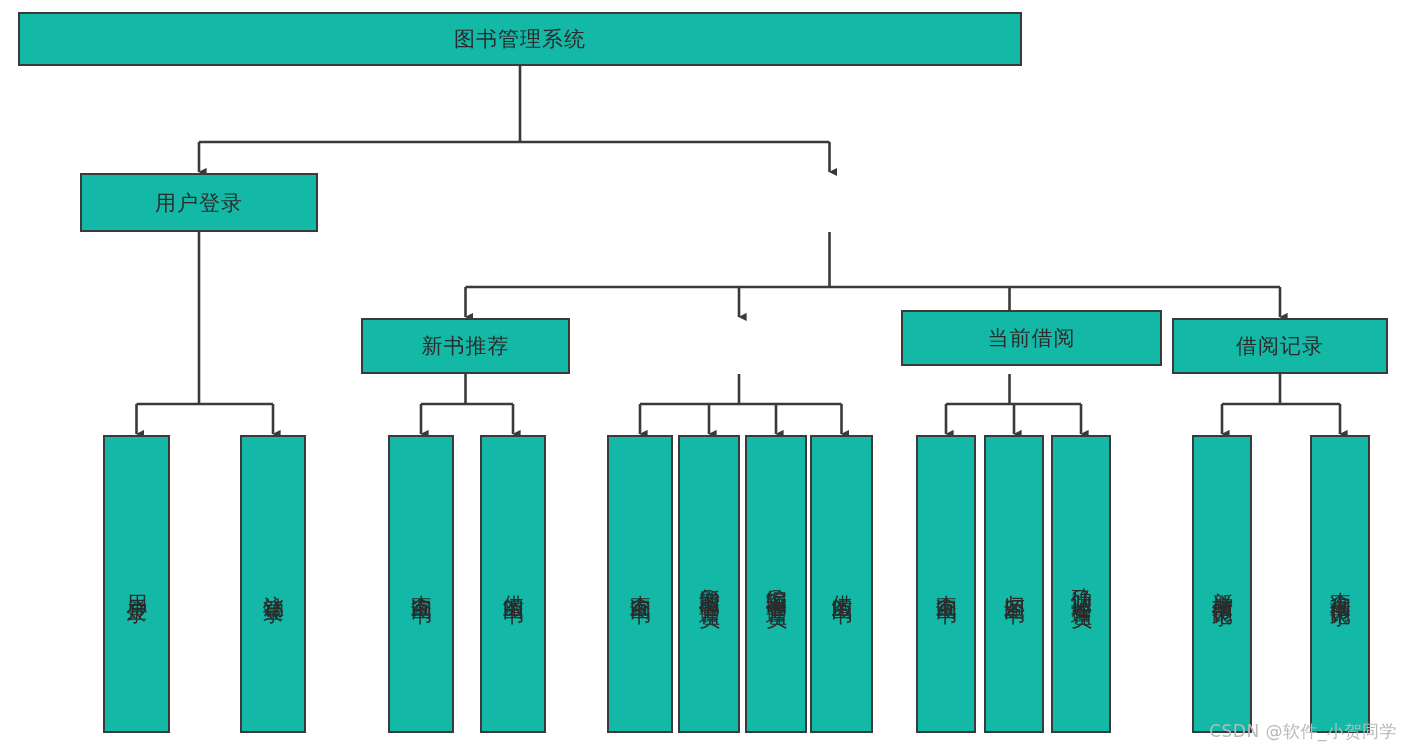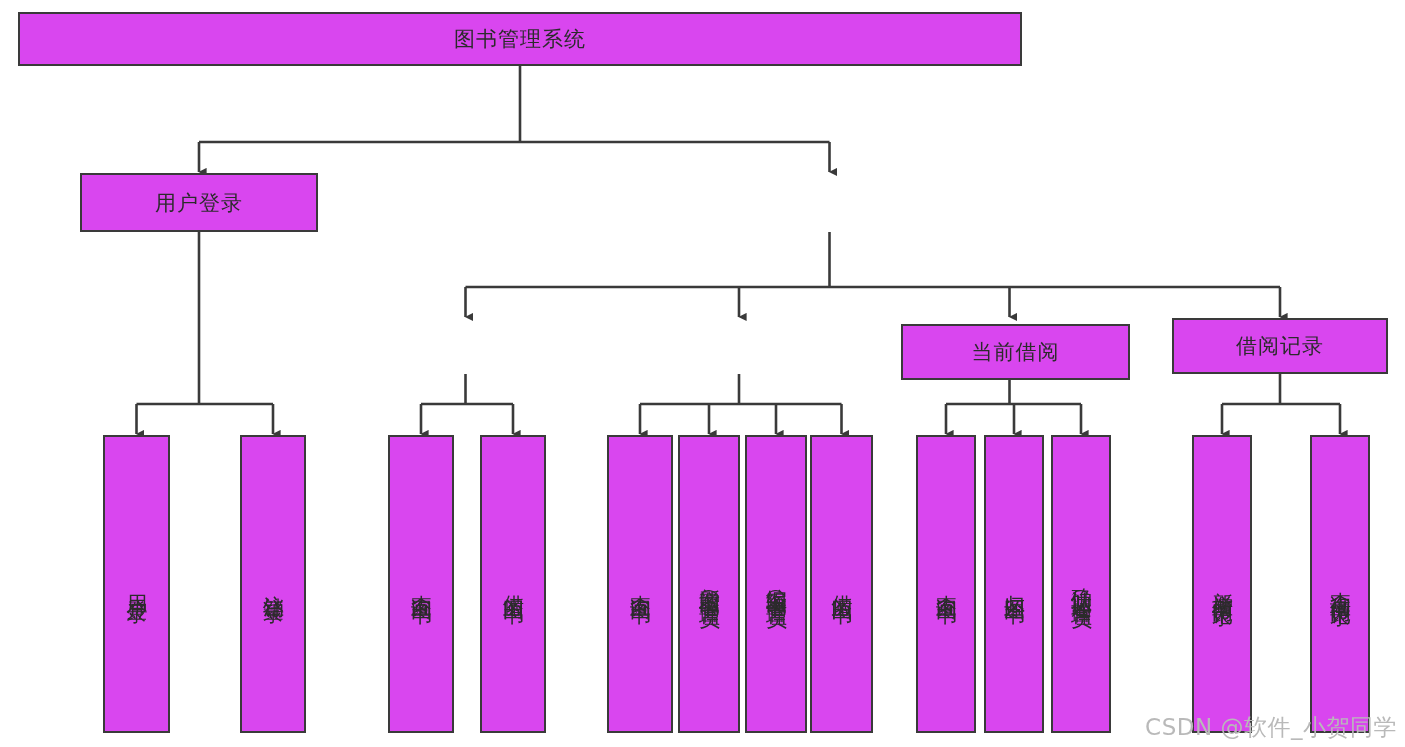--- a/index.html
+++ b/index.html
@@ -22,21 +22,21 @@
     position: absolute;
     left: 0;
     top: 0;
     width: 1405px;
     height: 747px;
     pointer-events: none;
   }
   .node {
     position: absolute;
     box-sizing: border-box;
-    background: #d946ef;
+    background: #14b8a6;
     border: 2px solid #3a3a3a;
     display: flex;
     align-items: center;
     justify-content: center;
     color: #2b2b2b;
   }
   .node.h {
     font-size: 21px;
     letter-spacing: 1px;
   }
@@ -54,21 +54,21 @@
     white-space: nowrap;
   }
   .label {
     display: block;
     white-space: nowrap;
   }
   #watermark {
     position: absolute;
     right: 8px;
     bottom: 4px;
-    font-size: 23px;
+    font-size: 17px;
     color: #b9b9b9;
     letter-spacing: 0.5px;
     white-space: nowrap;
     z-index: 5;
   }
 </style>
 </head>
 <body>
 
 <div id="canvas">
@@ -117,21 +117,24 @@
   </svg>
 
   <div class="node h" style="left: 18px; top: 12px; width: 1004px; height: 54px;">
     <span class="label">图书管理系统</span>
   </div>
 
   <div class="node h" style="left: 80px; top: 173px; width: 238px; height: 59px;">
     <span class="label">用户登录</span>
   </div>
 
-  <div class="node h" style="left: 901px; top: 324px; width: 229px; height: 56px; align-items: center;">
+  <div class="node h" style="left: 361px; top: 318px; width: 209px; height: 56px;">
+    <span class="label">新书推荐</span>
+  </div>
+  <div class="node h" style="left: 901px; top: 310px; width: 261px; height: 56px; align-items: center;">
     <span class="label">当前借阅</span>
   </div>
   <div class="node h" style="left: 1172px; top: 318px; width: 216px; height: 56px;">
     <span class="label">借阅记录</span>
   </div>
 
   <div class="node v" style="left: 103px; top: 435px; width: 67px; height: 298px;">
     <span class="label">用户登录</span>
   </div>
   <div class="node v" style="left: 240px; top: 435px; width: 66px; height: 298px;">

